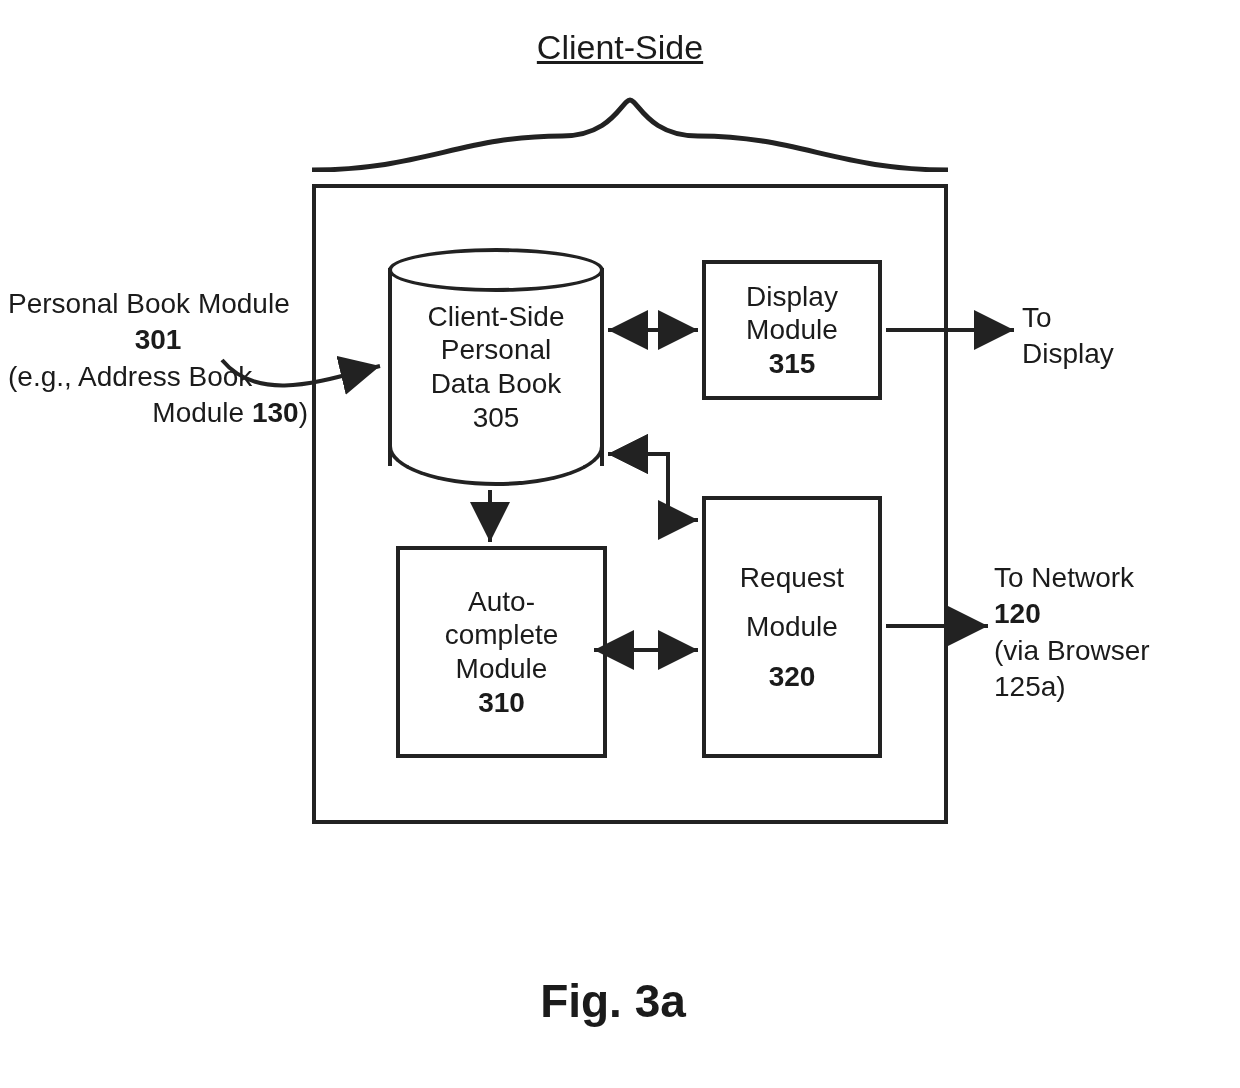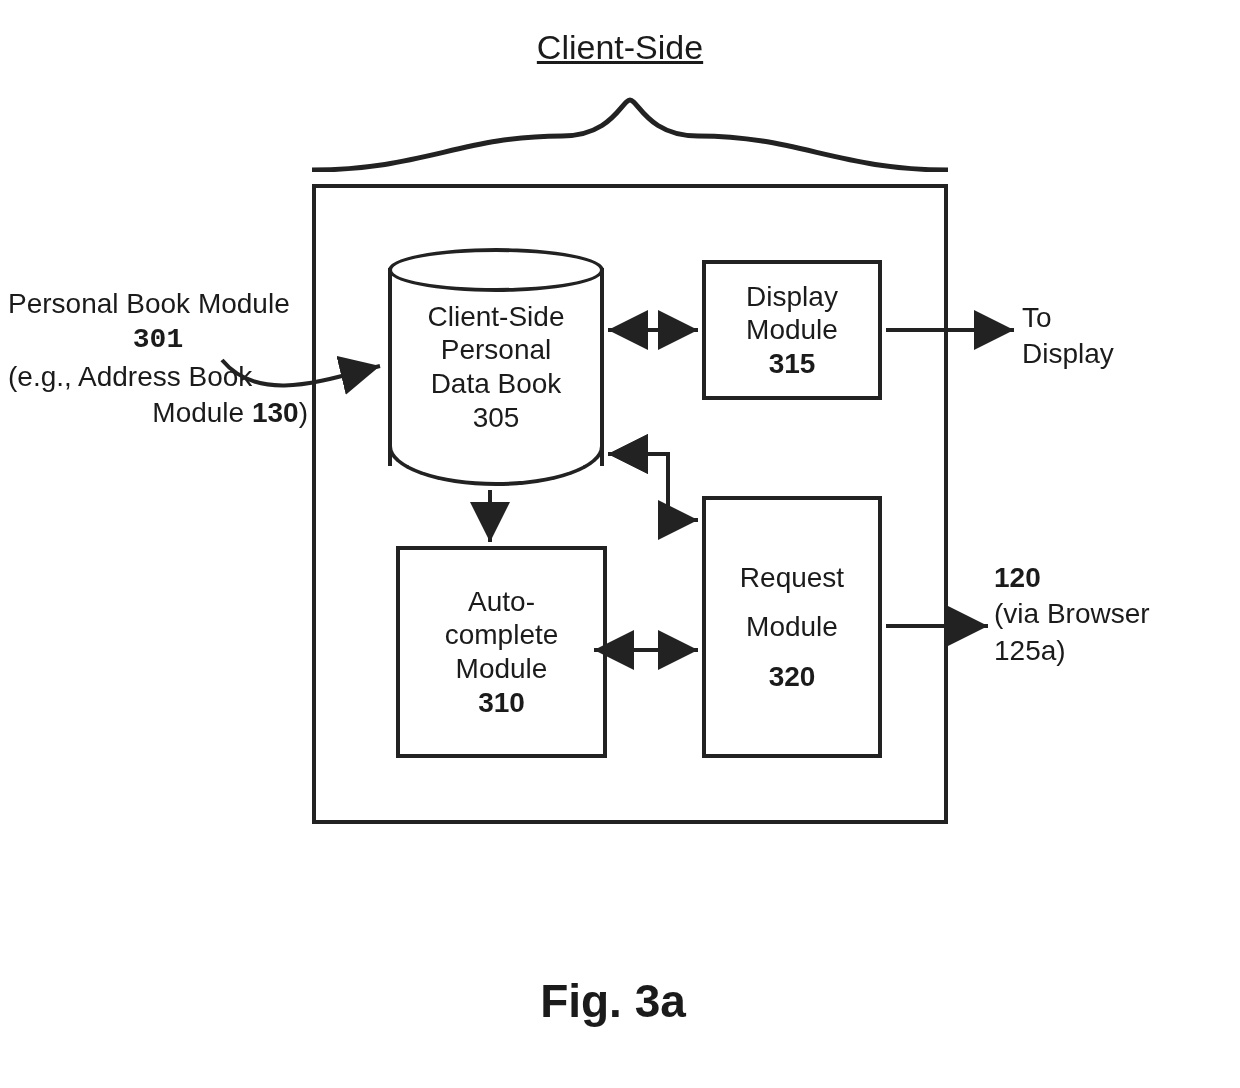--- a/index.html
+++ b/index.html
@@ -158,35 +158,38 @@
   </div>
 
   <div class="box" style="left:702px; top:496px; width:180px; height:262px;gap:16px;">
     <span>Request</span>
     <span>Module</span>
     <span class="num">320</span>
   </div>
 
   <div class="ext-label" style="left:8px; top:286px; width:300px; text-align:left;">
     <div>Personal Book Module</div>
-    <div style="text-align:center;font-family:Liberation Mono, monospace;"><span class="b">301</span></div>
+    <div style="text-align:center;"><span class="b">301</span></div>
     <div>
       <span>(e.g., Address Book</span>
     </div>
     <div style="padding-left:30px;text-align:right;">
       <span>Module </span><span class="b">130</span><span>)</span>
     </div>
   </div>
 
   <div class="ext-label" style="left:1022px; top:300px; width:180px;">
     <div>To</div>
     <div>Display</div>
   </div>
 
   <div class="ext-label" style="left:994px; top:560px; width:230px;">
+    <div>
+      <span>To Network</span>
+    </div>
     <div><span class="b">120</span></div>
     <div>(via Browser</div>
     <div>125a)</div>
   </div>
 
   <div class="fig-caption">Fig. 3a</div>
 
   <svg class="arrows">
     <defs>
       <marker id="ah" markerWidth="12" markerHeight="12" refX="10" refY="5" orient="auto">

